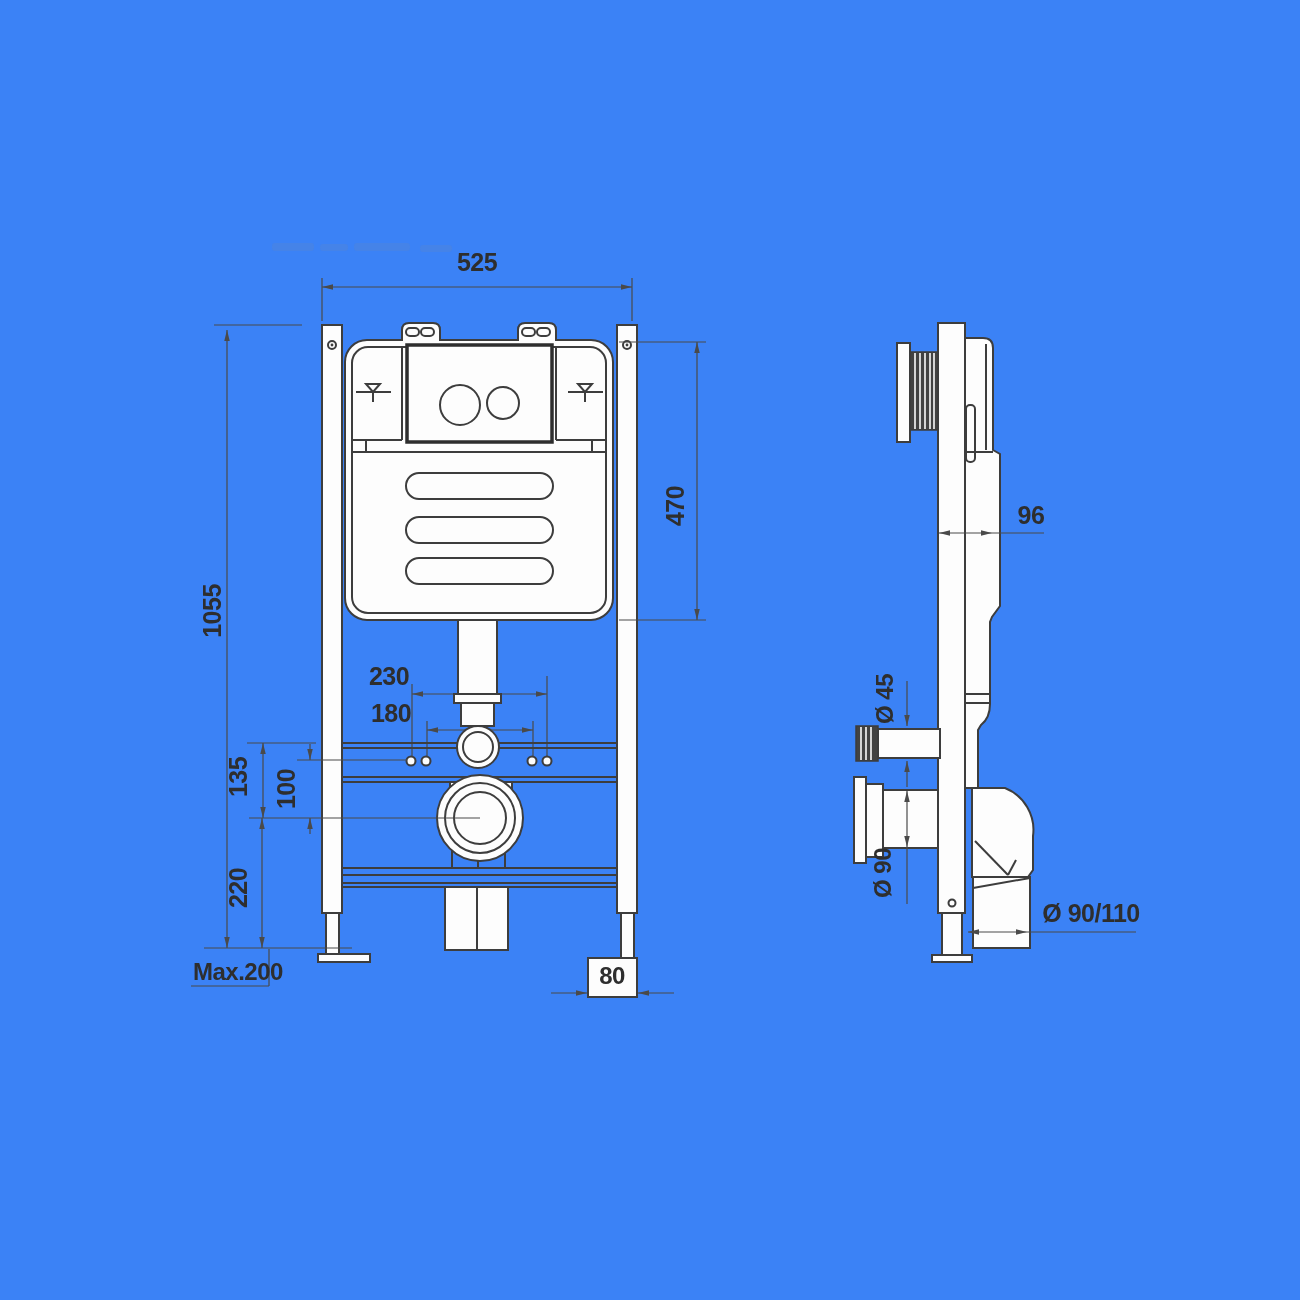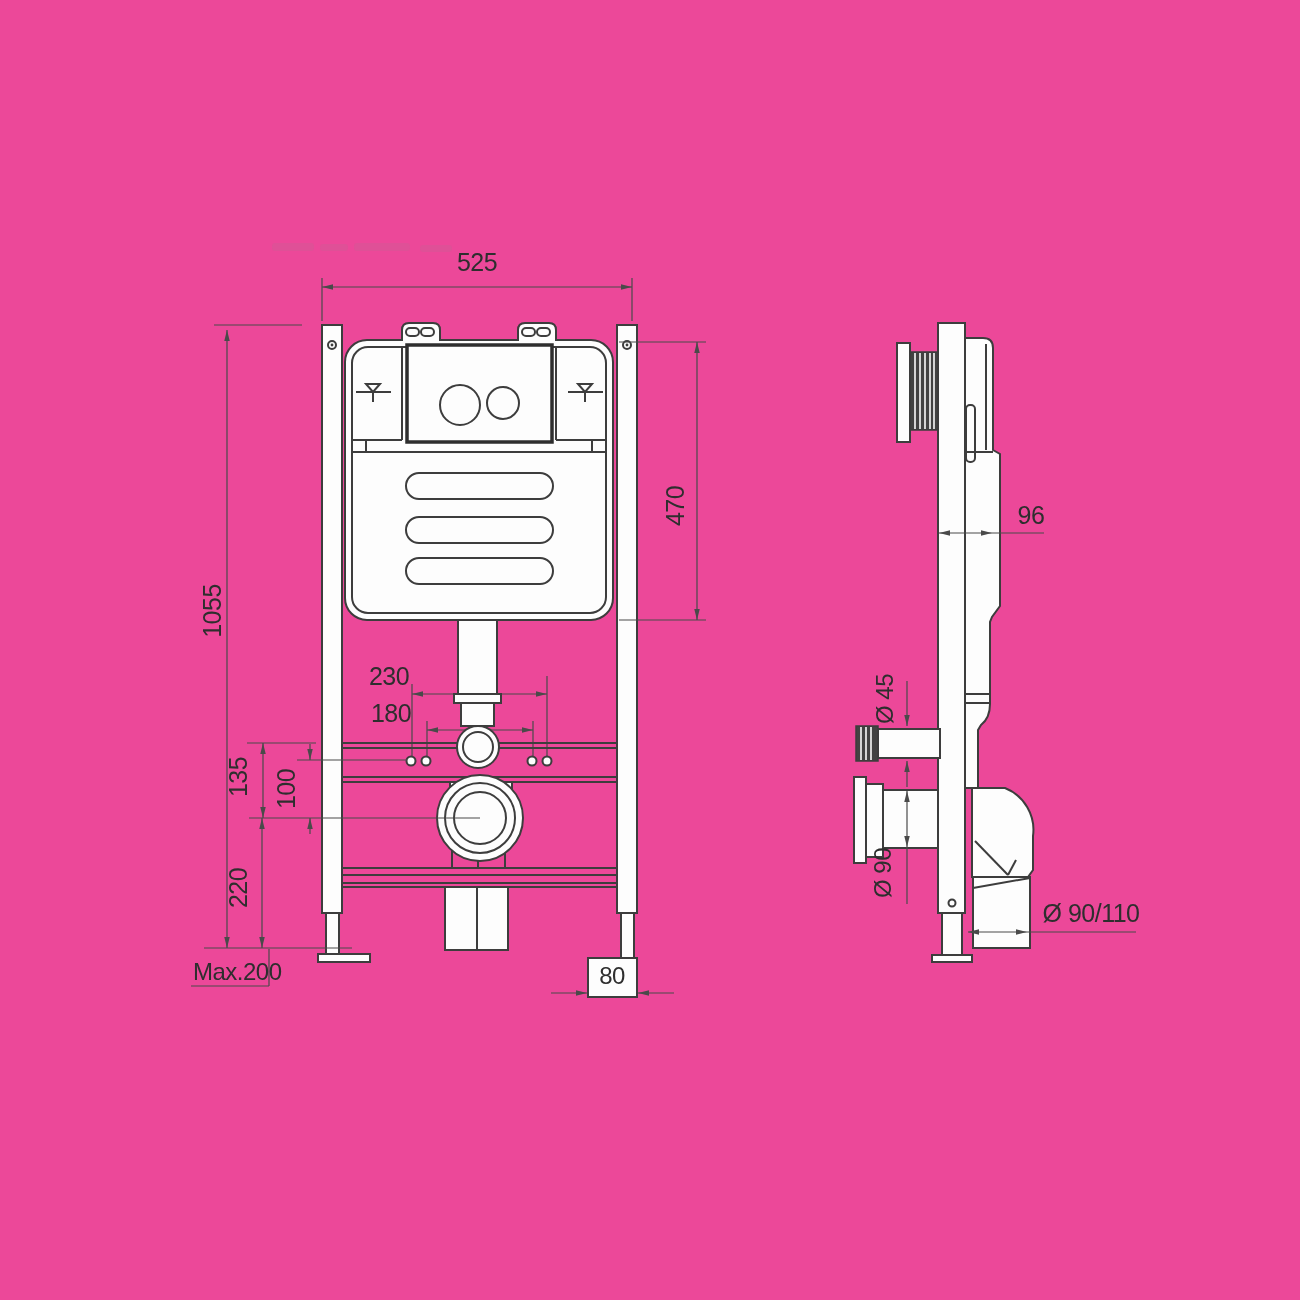--- a/index.html
+++ b/index.html
@@ -1,18 +1,18 @@
 <!DOCTYPE html>
 <html><head>
 <meta charset="utf-8">
 <style>
   html,body{margin:0;padding:0;background:#ffffff;}
   #canvas{
-    position:relative;width:1300px;height:1300px;background:#ec4899;
-    font-family:"Liberation Sans", sans-serif;overflow:hidden;
+    position:relative;width:1300px;height:1300px;background:#3b82f6;
+    font-family:"Liberation Sans", sans-serif;overflow:hidden;font-weight:bold;
   }
   svg{position:absolute;left:0;top:0;}
   text{
     font-family:"Liberation Sans","DejaVu Sans",sans-serif;
     fill:#2e2e2e;letter-spacing:-0.5px;
   }
   .dimtxt{font-size:25px;}
   .dimtxt-sm{font-size:24px;}
   .geo{stroke:#3d3d3d;fill:none;stroke-width:2;}
   .geow{stroke:#3d3d3d;fill:#fdfdfd;stroke-width:2;}

